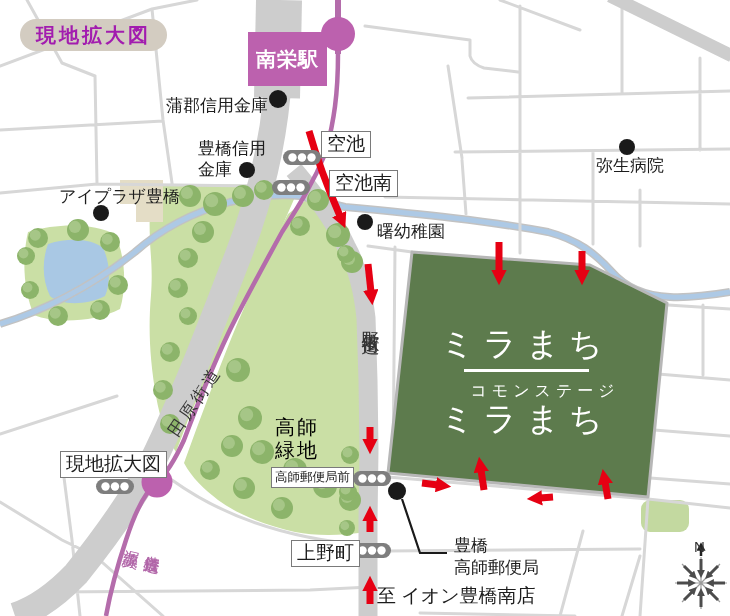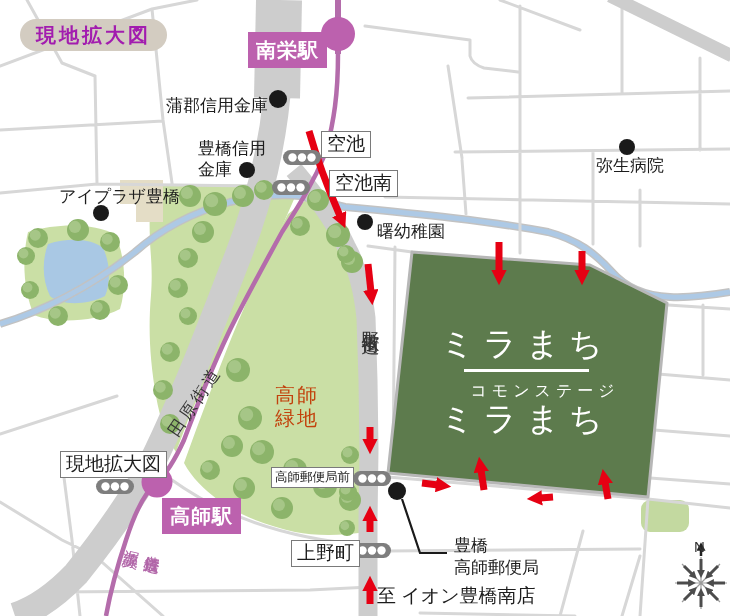--- a/index.html
+++ b/index.html
@@ -4,30 +4,30 @@
 <style>
   html,body{margin:0;padding:0;background:#fff;}
   #map{position:relative;width:730px;height:616px;overflow:hidden;background:#fff;
        font-family:"Liberation Sans", sans-serif;}
   #map svg{position:absolute;left:0;top:0;}
   .lbl{position:absolute;color:#1c1c1c;white-space:pre;line-height:1.25;}
   .poi{font-size:17px;}
   .bus-label{background:#fff;border:1.5px solid #7a7a7a;padding:1px 5px;font-size:19px;
              color:#1c1c1c;line-height:1.2;}
   .station-label{background:#bc61ae;color:#fff;font-weight:bold;font-size:20px;
-                 padding:6px 8px;letter-spacing:1px;line-height:1.2;}
+                 padding:15px 8px;letter-spacing:1px;line-height:1.2;}
   .pill{background:#d3ccc1;color:#a21caf;font-weight:bold;font-size:20px;
         border-radius:18px;padding:6px 16px;letter-spacing:3px;line-height:1;}
   .vtext{writing-mode:vertical-rl;text-orientation:upright;}
   .site-name{font-family:"Liberation Serif","DejaVu Serif",serif;color:#fff;
              font-size:33px;letter-spacing:9px;text-align:center;width:200px;}
   .site-brand{font-family:"Liberation Serif","DejaVu Serif",serif;color:#fff;
               font-size:16px;letter-spacing:5px;text-align:center;width:200px;}
   .divider{position:absolute;background:#fff;height:3px;width:125px;}
-  .park-label{font-size:20px;color:#c2410c;text-align:center;line-height:1.15;letter-spacing:2px;}
+  .park-label{font-size:20px;color:#000000;text-align:center;line-height:1.15;letter-spacing:2px;margin-top:32px;}
   .road-label{font-size:18px;color:#333;letter-spacing:2px;}
   .rail-label{font-size:16px;color:#b165a8;letter-spacing:1px;line-height:1.35;}
   .north{font-size:15px;color:#333;}
 </style>
 </head>
 <body>
 
 <div id="map">
 
   <svg width="730" height="616" viewBox="0 0 730 616">
@@ -325,21 +325,20 @@
         <path d="M-17,17 L-9,9" marker-end="url(#ah-gray)"></path>
         <path d="M17,-17 L9,-9" marker-end="url(#ah-gray)"></path>
       </g>
       <path d="M0,-27 L0,-33" stroke="#222" stroke-width="2.5" fill="none" marker-end="url(#ah-dark)"></path>
     </g>
   </svg>
 
   <div class="lbl pill" style="left:20px;top:19px;">現地拡大図</div>
 
   <div class="lbl station-label" style="left:248px;top:32px;">南栄駅</div>
-  <div class="lbl station-label" style="left:162px;top:498px;">高師駅</div>
 
   <div class="lbl bus-label" style="left:321px;top:131px;">空池</div>
   <div class="lbl bus-label" style="left:329px;top:170px;">空池南</div>
   <div class="lbl bus-label" style="left:60px;top:451px;">現地拡大図</div>
   <div class="lbl bus-label" style="left:271px;top:467px;font-size:12.5px;padding:2px 3px;">高師郵便局前</div>
   <div class="lbl bus-label" style="left:291px;top:540px;">上野町</div>
 
   <div class="lbl poi" style="left:166px;top:95px;">蒲郡信用金庫</div>
   <div class="lbl poi" style="left:198px;top:138px;">豊橋信用
 金庫</div>

